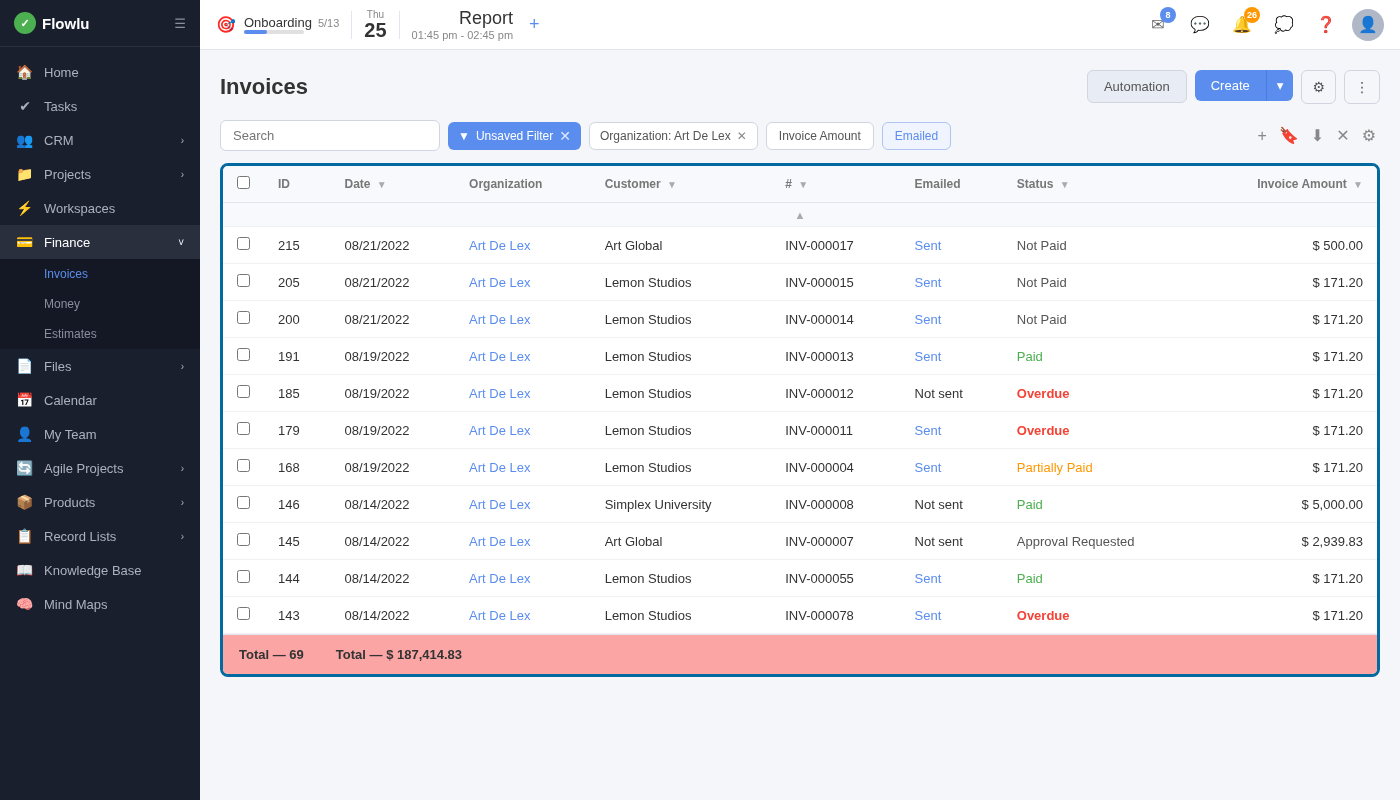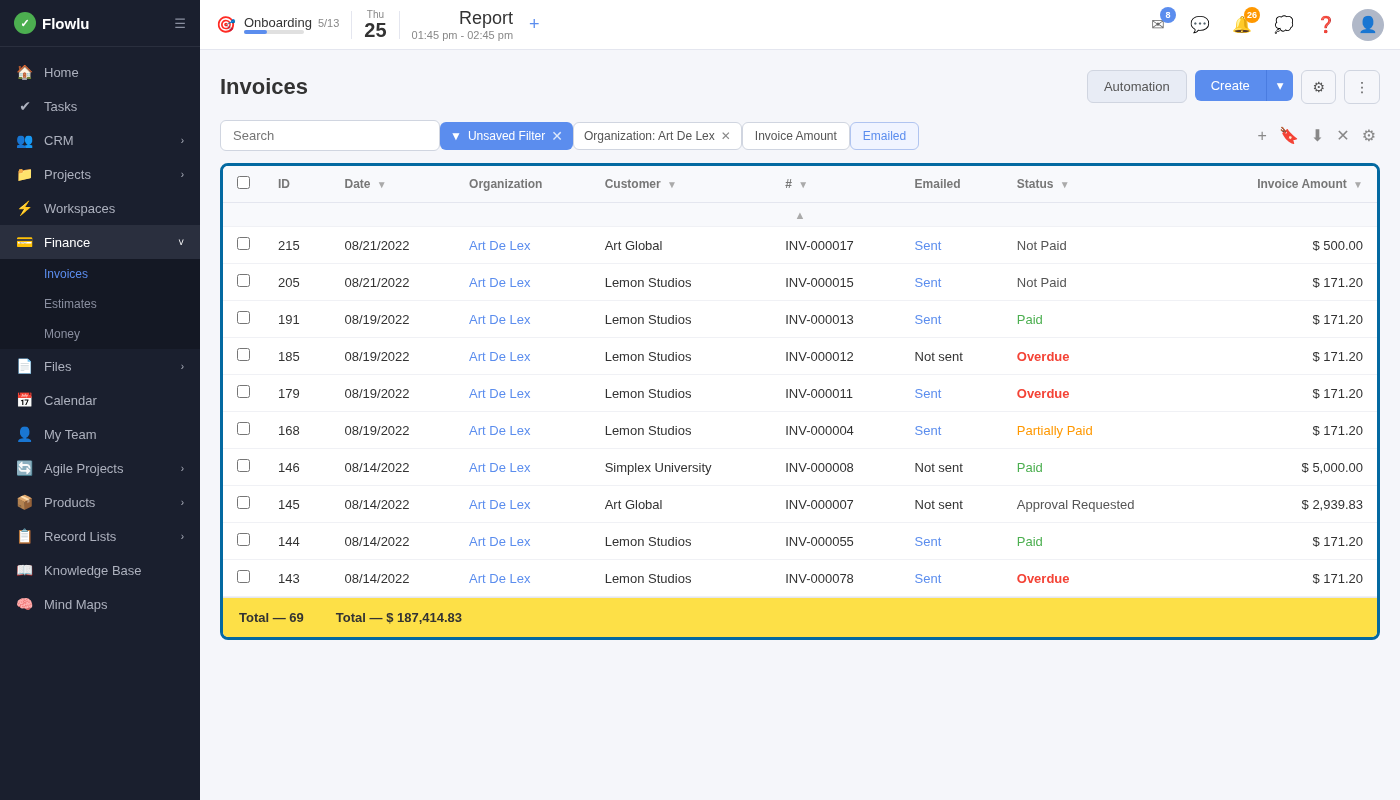--- a/index.html
+++ b/index.html
@@ -86,21 +86,21 @@
     .btn-create {
       background: #5b8dee; color: #fff; border: none; border-radius: 6px 0 0 6px; padding: 8px 16px; cursor: pointer; font-size: 13px; font-weight: 500;
     }
     .btn-create-arrow {
       background: #5b8dee; color: #fff; border: none; border-left: 1px solid #4a7ce0; border-radius: 0 6px 6px 0; padding: 8px 10px; cursor: pointer;
     }
     .btn-icon { background: none; border: 1px solid #d0d5e0; border-radius: 6px; padding: 8px 10px; cursor: pointer; color: #555; font-size: 14px; }
 
     
     .filters-bar {
-      display: flex; align-items: center; margin-bottom: 12px; flex-wrap: wrap;
+      display: flex; align-items: center; gap: 8px; margin-bottom: 12px; flex-wrap: wrap;
     }
     .search-input {
       border: 1px solid #d0d5e0; border-radius: 6px; padding: 7px 12px; font-size: 13px; color: #555; width: 220px; outline: none;
     }
     .filter-chip {
       display: flex; align-items: center; gap: 6px; background: #5b8dee; color: #fff; border-radius: 6px; padding: 6px 10px; font-size: 12px; cursor: pointer;
     }
     .filter-chip-close { cursor: pointer; font-size: 14px; opacity: 0.8; }
     .filter-tag {
       display: flex; align-items: center; gap: 6px; background: #fff; color: #555; border: 1px solid #d0d5e0; border-radius: 6px; padding: 6px 10px; font-size: 12px; cursor: pointer;
@@ -126,21 +126,21 @@
     .cb { width: 32px; }
     .link-blue { color: #5b8dee; cursor: pointer; }
     .status-paid { color: #4caf50; font-weight: 500; }
     .status-notpaid { color: #555; }
     .status-overdue { color: #f44336; font-weight: 700; }
     .status-partial { color: #ff9800; font-weight: 500; }
     .status-approval { color: #555; }
 
     
     .table-footer {
-      background: #fde047; border-top: 1px solid #e4e6ef; padding: 12px 16px; display: flex; gap: 32px;
+      background: #fca5a5; border-top: 1px solid #e4e6ef; padding: 12px 16px; display: flex; gap: 32px;
     }
     .footer-stat { font-size: 13px; color: #555; }
     .footer-stat span { font-weight: 600; color: #333; }
 
     .sort-icon { font-size: 10px; color: #aaa; margin-left: 3px; }
     .collapse-row td { text-align: center; padding: 4px; }
   </style>
 </head>
 <body>
 
@@ -180,24 +180,24 @@
     <div class="nav-item active">
       <span class="nav-icon">💳</span>
       <span>Finance</span>
       <span class="chevron">˅</span>
     </div>
     <div class="nav-subitems">
       <div class="nav-subitem active">
         <span>Invoices</span>
       </div>
       <div class="nav-subitem">
+        <span>Money</span>
+      </div>
+      <div class="nav-subitem">
         <span>Estimates</span>
-      </div>
-      <div class="nav-subitem">
-        <span>Money</span>
       </div>
     </div>
     <div class="nav-item">
       <span class="nav-icon">📄</span>
       <span>Files</span>
       <span class="chevron">›</span>
     </div>
     <div class="nav-item">
       <span class="nav-icon">📅</span>
       <span>Calendar</span>
@@ -360,20 +360,31 @@
       <td>08/21/2022</td>
       <td class="link-blue">Art De Lex</td>
       <td>Lemon Studios</td>
       <td>INV-000015</td>
       <td class="link-blue">Sent</td>
       <td class="status-notpaid">Not Paid</td>
       <td class="right">$ 171.20</td>
     </tr>
             <tr>
       <td class="cb"><input type="checkbox" style=""></td>
+      <td>200</td>
+      <td>08/21/2022</td>
+      <td class="link-blue">Art De Lex</td>
+      <td>Lemon Studios</td>
+      <td>INV-000014</td>
+      <td class="link-blue">Sent</td>
+      <td class="status-notpaid">Not Paid</td>
+      <td class="right">$ 171.20</td>
+    </tr>
+            <tr>
+      <td class="cb"><input type="checkbox" style=""></td>
       <td>191</td>
       <td>08/19/2022</td>
       <td class="link-blue">Art De Lex</td>
       <td>Lemon Studios</td>
       <td>INV-000013</td>
       <td class="link-blue">Sent</td>
       <td class="status-paid">Paid</td>
       <td class="right">$ 171.20</td>
     </tr>
             <tr>

